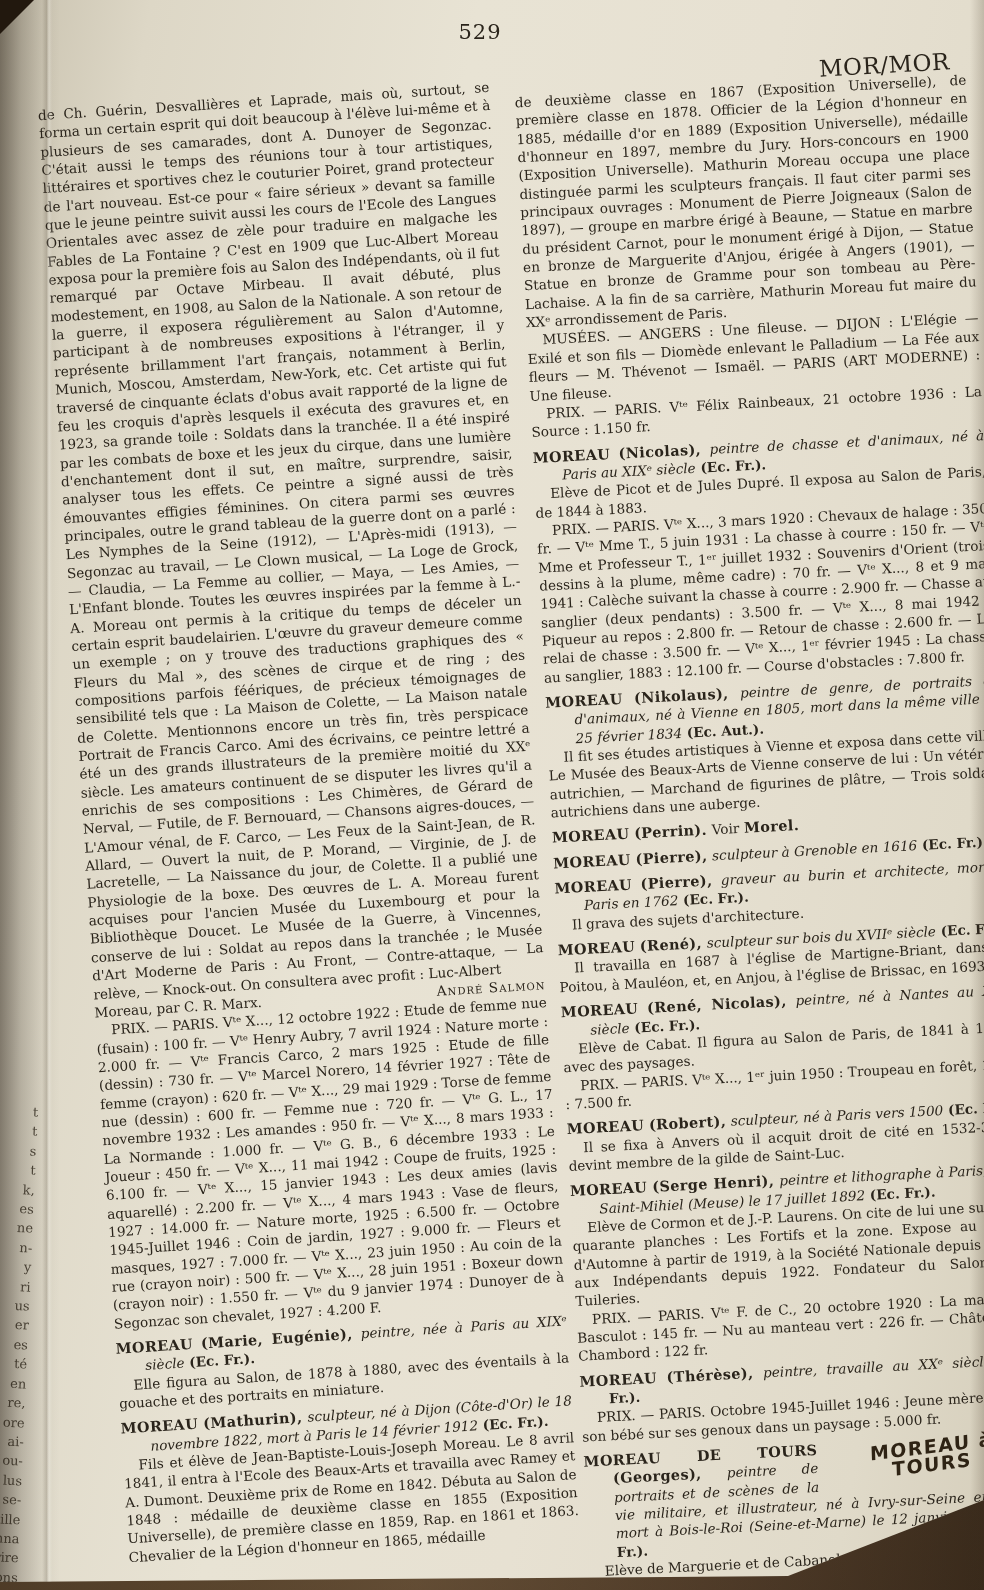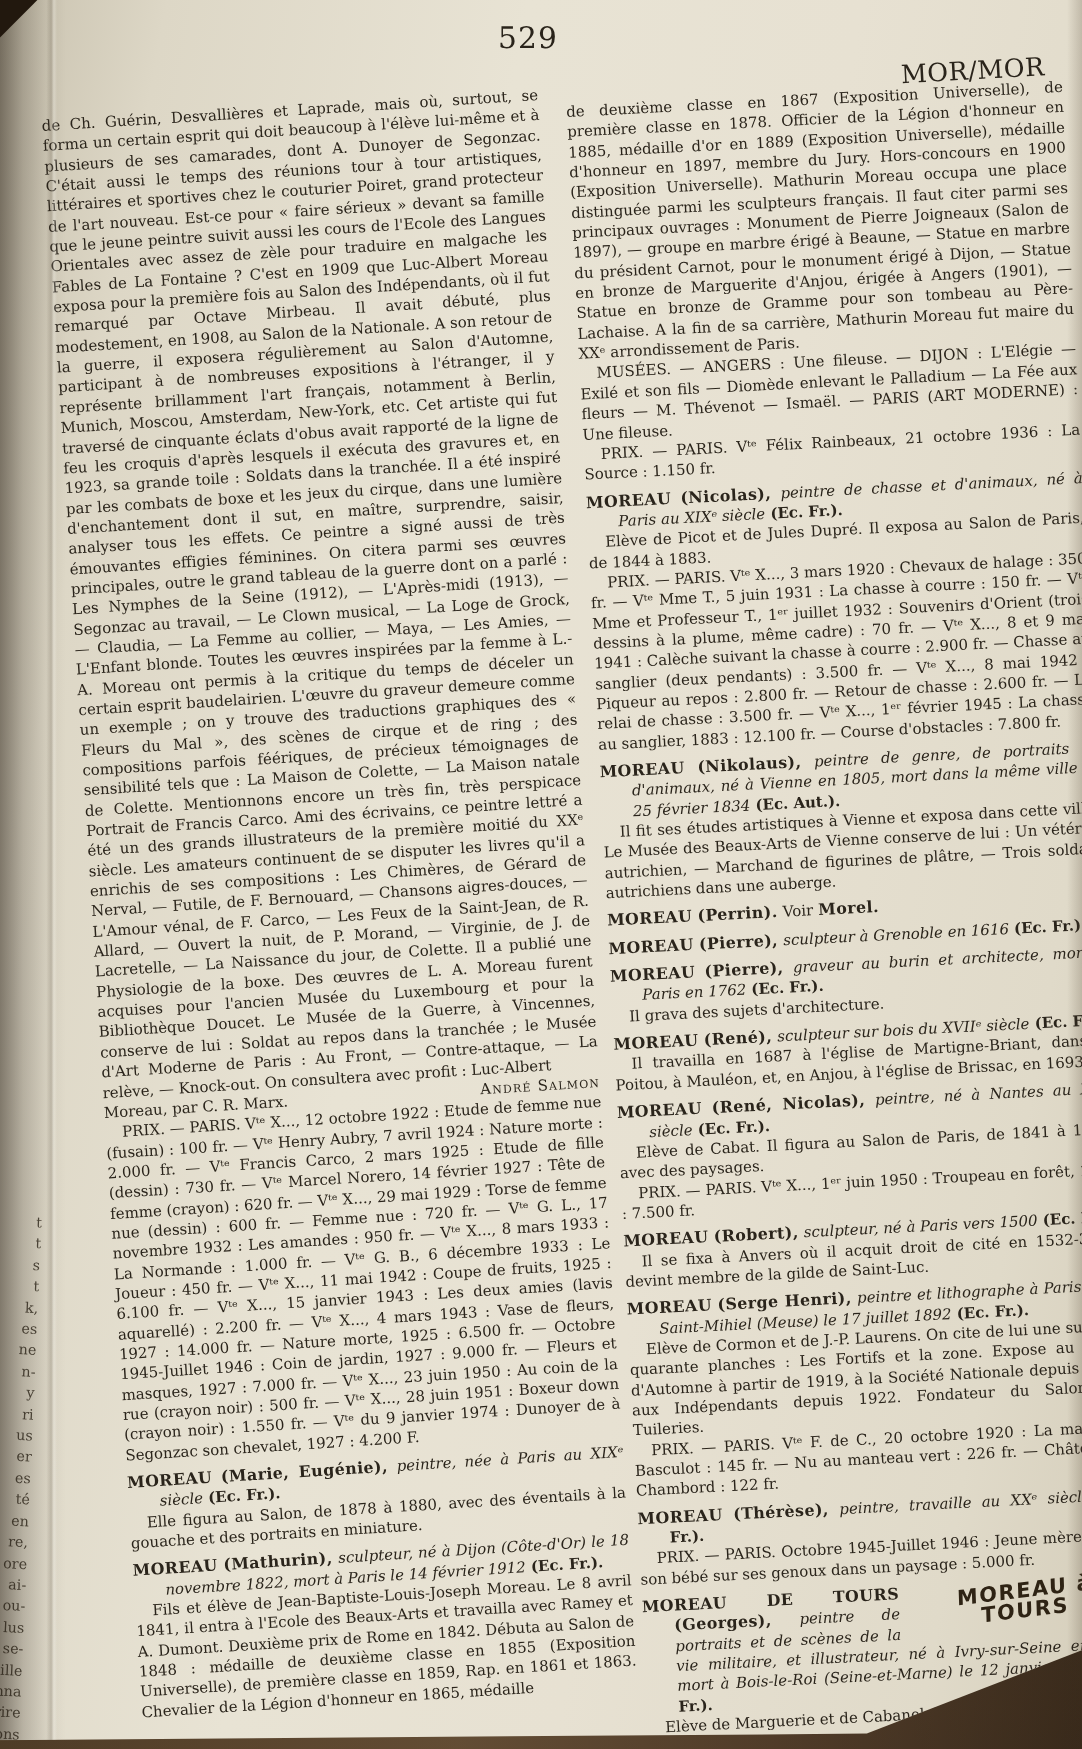--- a/index.html
+++ b/index.html
@@ -20,21 +20,21 @@
     border-top:34px solid #22180e;border-right:34px solid transparent;}
   .gutter-shadow{position:absolute;left:0;top:0;bottom:0;width:60px;pointer-events:none;
     background:linear-gradient(90deg,rgba(35,26,16,.50) 0%,rgba(35,26,16,.22) 35%,rgba(35,26,16,.06) 70%,rgba(35,26,16,0) 100%);}
   .crease{position:absolute;left:42px;top:0;bottom:0;width:10px;pointer-events:none;
     background:linear-gradient(90deg,rgba(0,0,0,0) 0%,rgba(60,48,32,.18) 45%,rgba(255,255,250,.25) 70%,rgba(0,0,0,0) 100%);}
   .right-shade{position:absolute;right:0;top:0;bottom:0;width:14px;pointer-events:none;
     background:linear-gradient(270deg,rgba(70,55,38,.22),rgba(0,0,0,0));}
   .frags{position:absolute;left:1px;top:1102px;width:27px;line-height:19.4px;
     font-size:13px;color:rgba(48,40,28,.82);text-align:right;transform:rotate(2.5deg);}
   .pageno{position:absolute;left:440px;top:20px;width:80px;text-align:center;
-    font-size:27px;letter-spacing:1px;}
+    font-size:21px;letter-spacing:1px;}
   .runhead{position:absolute;right:34px;top:52px;font-size:23px;letter-spacing:.5px;
     transform:rotate(-3.2deg);font-weight:500;}
   .col{position:absolute;width:452px;font-size:13.6px;line-height:18.35px;}
   .col-left{left:37px;top:92px;transform:rotate(-3.6deg);transform-origin:50% 0;}
   .col-right{left:514px;top:82px;transform:rotate(-2.9deg);transform-origin:50% 0;}
   p{margin:0;}
   .just{text-align:justify;}
   .ind{text-indent:1.15em;}
   .sigrow{display:flex;justify-content:space-between;align-items:baseline;}
   .smallcaps{font-variant:small-caps;letter-spacing:.08em;}

